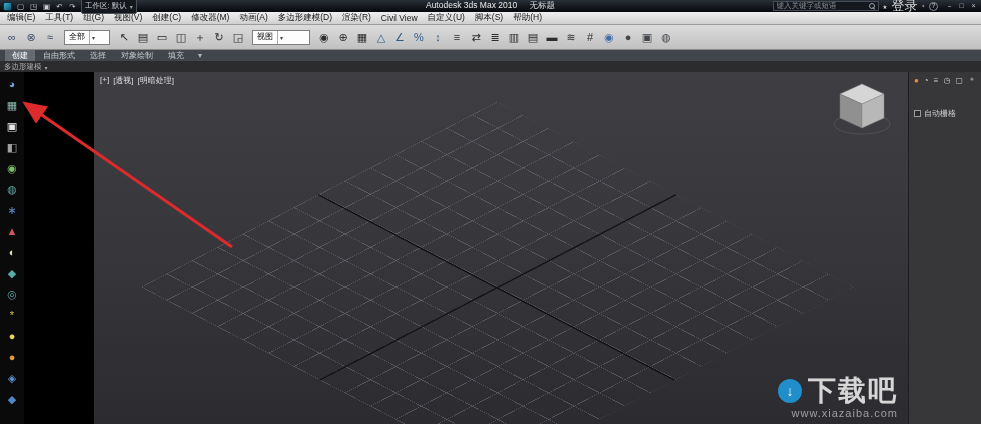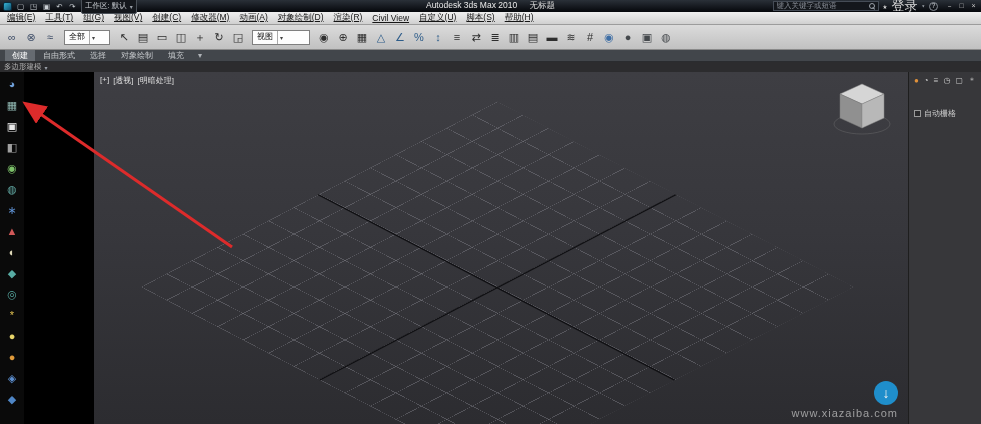--- a/index.html
+++ b/index.html
@@ -42,21 +42,21 @@
   .star { font-size: 8px; color: #d8d8d8; }
   .signin { font-size: 13px; color: #dadada; }
   .helpbtn { width: 9px; height: 9px; border: 1px solid #858b93; border-radius: 50%;
     font-size: 6.5px; color: #cfd3d8; display: inline-flex; align-items: center; justify-content: center; }
   .winbtns { display: flex; gap: 3px; margin-left: 3px; }
   .winbtn { font-size: 7px; color: #c9c9c9; width: 9px; text-align: center; }
 
   
   .menubar { height: 13px; display: flex; align-items: stretch;
     background: linear-gradient(#efefef, #d0d0d0); border-bottom: 1px solid #9c9c9c;
-    font-size: 8.5px; color: #161616; padding-left: 2px; text-decoration: underline; }
+    font-size: 8.5px; color: #161616; padding-left: 2px; }
   .menu-item { padding: 0 5px; display: flex; align-items: center; white-space: nowrap; }
 
   
   .toolbar { height: 25px; display: flex; align-items: center; gap: 2px; padding: 0 3px;
     background: linear-gradient(#dbdbdb, #c1c1c1); border-bottom: 1px solid #8a8a8a; }
   .tgroup { display: flex; gap: 1px; }
   .tool-icon { width: 18px; height: 18px; border-radius: 2px; flex: none;
     display: flex; align-items: center; justify-content: center; font-size: 11px; color: #3a3a3a; }
   .tool-dd { display: flex; align-items: flex-start; height: 15px; background: #fdfdfd;
     border: 1px solid #7f7f7f; font-size: 8px; color: #111; padding: 0 2px 0 4px; margin: 0 3px; }
@@ -158,21 +158,21 @@
 
 <nav class="menubar">
 
 <span class="menu-item">编辑(E)</span>
     <span class="menu-item">工具(T)</span>
     <span class="menu-item">组(G)</span>
     <span class="menu-item">视图(V)</span>
     <span class="menu-item">创建(C)</span>
     <span class="menu-item">修改器(M)</span>
     <span class="menu-item">动画(A)</span>
-    <span class="menu-item">对象绘制(D)</span>
+    <span class="menu-item">多边形建模(D)</span>
     <span class="menu-item">渲染(R)</span>
     <span class="menu-item">Civil View</span>
     <span class="menu-item">自定义(U)</span>
     <span class="menu-item">脚本(S)</span>
     <span class="menu-item">帮助(H)</span>
   </nav>
 
 <div class="toolbar">
   <span class="tgroup">
 
@@ -278,20 +278,21 @@
     <svg class="viewcube" viewBox="0 0 64 60">
       <ellipse cx="32" cy="46" rx="28" ry="10" fill="none" stroke="#7a7a7a" stroke-width="1" opacity="0.35"></ellipse>
       <polygon points="32,6 54,16 32,26 10,16" fill="#d6d6d6" stroke="#8a8a8a" stroke-width="0.5"></polygon>
       <polygon points="10,16 32,26 32,50 10,40" fill="#909090" stroke="#7a7a7a" stroke-width="0.5"></polygon>
       <polygon points="32,26 54,16 54,40 32,50" fill="#b8b8b8" stroke="#8a8a8a" stroke-width="0.5"></polygon>
     </svg>
 
     <div class="watermark">
       <div class="wm-row">
         <span class="wm-logo">↓</span>
+        <span class="wm-title">下载吧</span>
       </div>
       <div class="wm-url">www.xiazaiba.com</div>
     </div>
   </div>
 
   <div class="right-panel">
     <div class="rp-tabs">
 
     <span class="rp-tab" style="color: rgb(224, 145, 58);">●</span>
         <span class="rp-tab" style="color: rgb(200, 200, 200);">◔</span>

